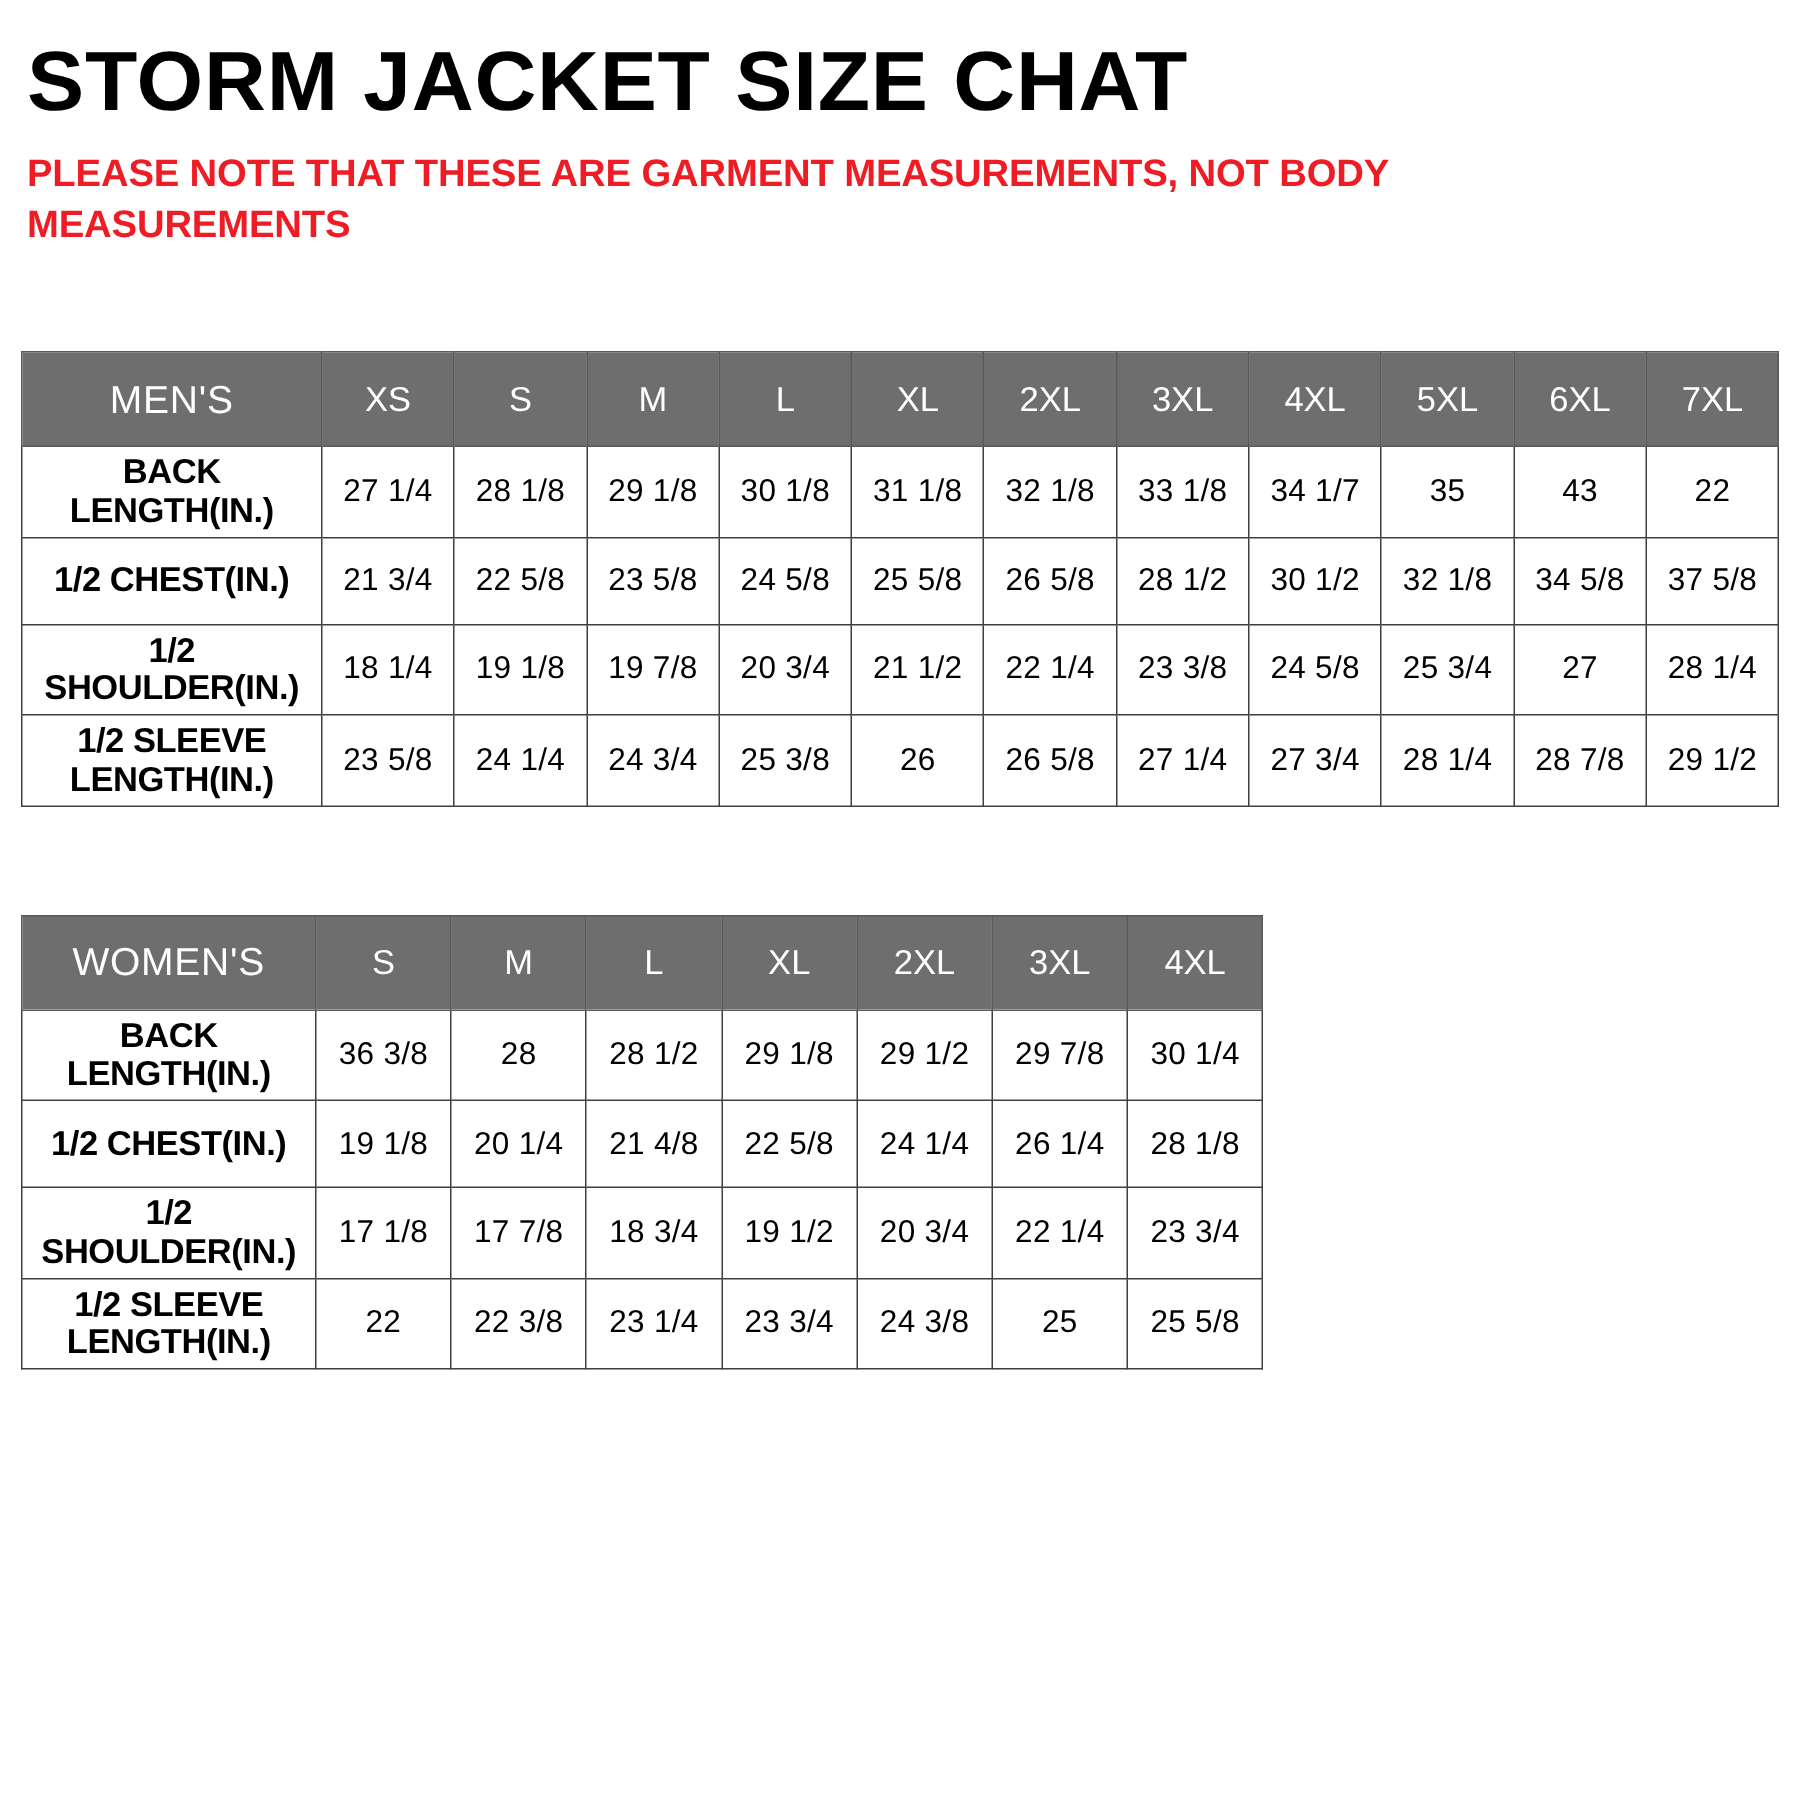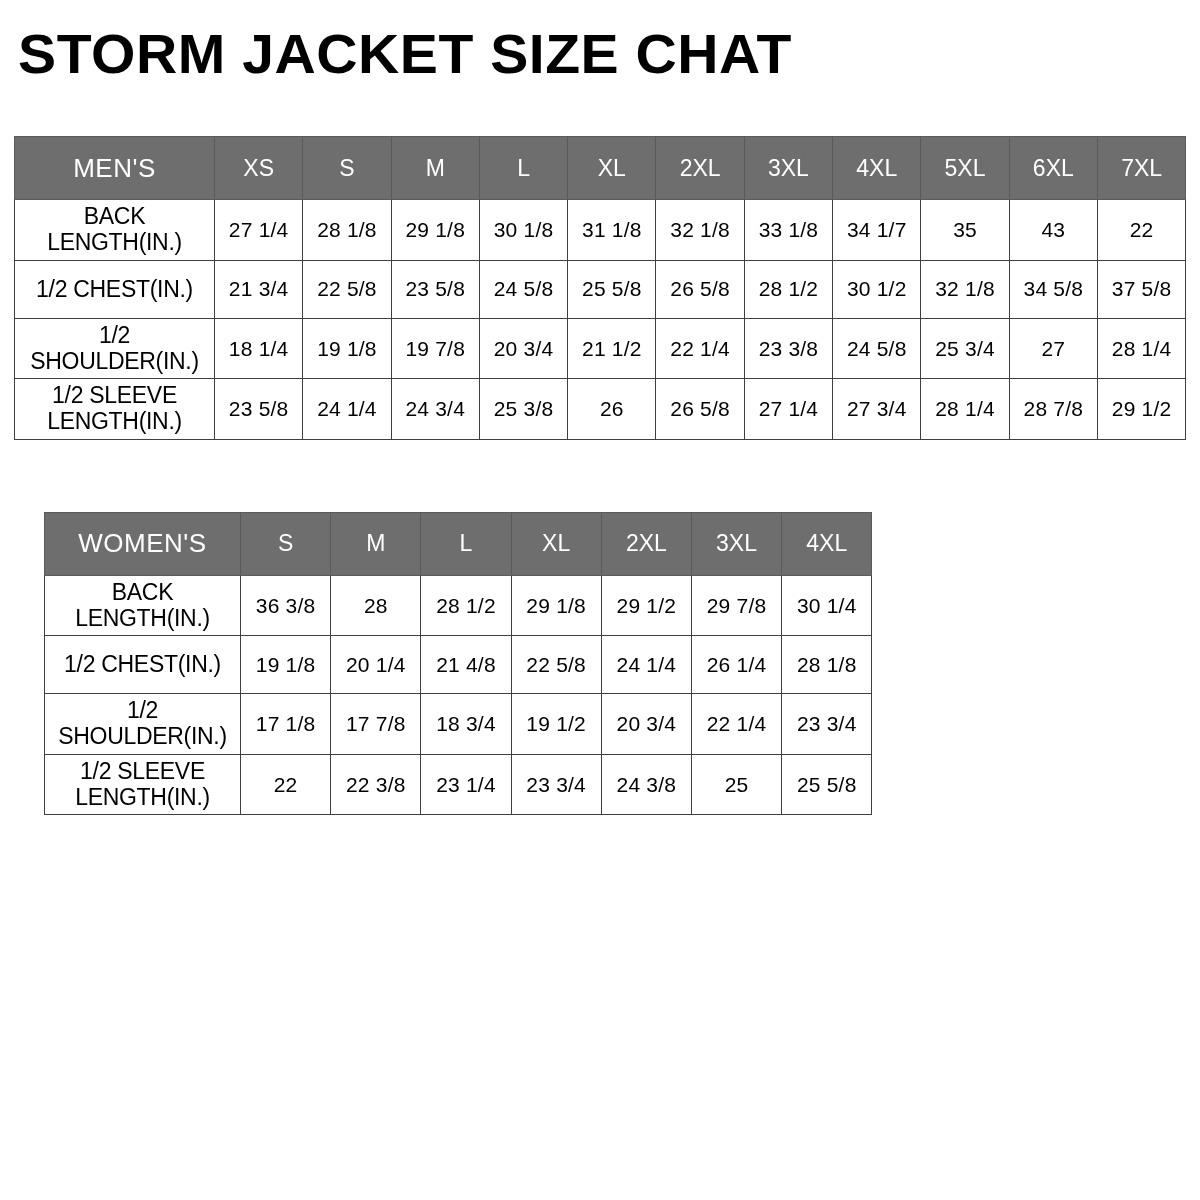--- a/index.html
+++ b/index.html
@@ -43,27 +43,26 @@
     margin: 14px 0 0 4px;
     max-width: 960px;
     letter-spacing: -0.1px;
   }
   table {
     border-collapse: collapse;
     table-layout: fixed;
     background: #ffffff;
   }
   .chart-men {
-    margin-top: 50px;
+    margin-top: 66px;
     width: 1172px;
   }
   .chart-women {
     margin-top: 72px;
     width: 828px;
-    margin-left: 30px;
   }
   th, td {
     border: 1.5px solid #3f3f3f;
     text-align: center;
     vertical-align: middle;
     padding: 0;
     font-size: 20px;
     background: #ffffff;
     color: #000000;
   }
@@ -73,21 +72,21 @@
     font-weight: normal;
     font-size: 23px;
     height: 62px;
     border-color: #5a5a5a;
   }
   thead th.corner {
     font-size: 26px;
     letter-spacing: 0.5px;
   }
   tbody th.rowhead {
-    font-weight: normal;
+    font-weight: bold;
     font-size: 23px;
     line-height: 1.12;
     color: #000000;
     background: #ffffff;
     padding: 4px 2px;
     letter-spacing: -0.3px;
   }
   tbody td {
     font-size: 21px;
     height: 57px;
@@ -109,20 +108,21 @@
     white-space: nowrap;
   }
 </style>
 </head>
 <body>
 
 <div class="page">
 
   <h1 class="title">STORM JACKET SIZE CHAT</h1>
 
+  <p class="note">PLEASE NOTE THAT THESE ARE GARMENT MEASUREMENTS, NOT BODY MEASUREMENTS</p>
 
   <table class="chart-men">
     <colgroup>
       <col class="men-col-head">
       <col class="men-col-data">
         <col class="men-col-data">
         <col class="men-col-data">
       <col class="men-col-data">
         <col class="men-col-data">
         <col class="men-col-data">

